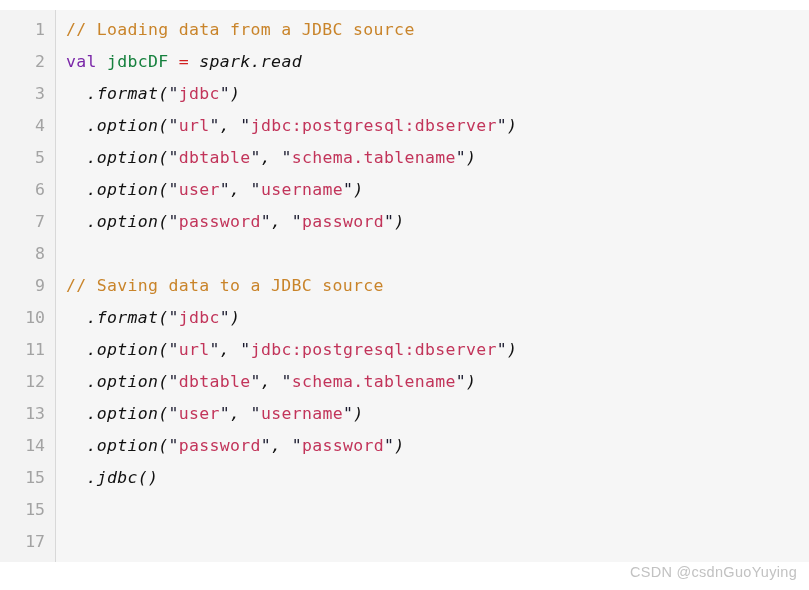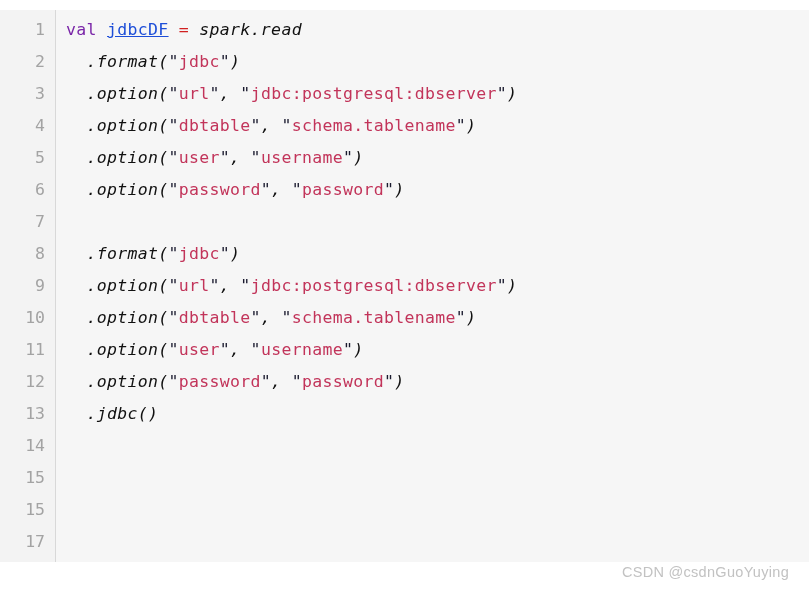--- a/index.html
+++ b/index.html
@@ -62,29 +62,29 @@
     font-family: "DejaVu Sans Mono", "Liberation Mono", monospace;
     font-size: 16.5px;
     white-space: pre;
     color: #111111;
     letter-spacing: 0.32px;
   }
 
   
   .tok-comment  { color: #c9842a; }
   .tok-keyword  { color: #7a26a8; text-align: right; }
-  .tok-varname  { color: #1d4ed8; text-decoration: underline; }
+  .tok-varname  { color: #15803d; }
   .tok-operator { color: #d12020; }
   .tok-string   { color: #c2345a; }
   .tok-plain    { color: #111111; font-style: italic; }
   .tok-punct    { color: #1a1a2e; }
 
   #watermark {
     position: absolute;
-    right: 20px;
+    right: 12px;
     bottom: 10px;
     font-family: "Liberation Sans", sans-serif;
     font-size: 14.5px;
     color: #c2c2c2;
     letter-spacing: 0.3px;
     user-select: none;
     white-space: pre;
   }
 </style>
 </head>
@@ -104,27 +104,29 @@
       <div class="gutter-num">10</div>
       <div class="gutter-num">11</div>
       <div class="gutter-num">12</div>
       <div class="gutter-num">13</div>
       <div class="gutter-num">14</div>
       <div class="gutter-num">15</div>
       <div class="gutter-num">15</div>
       <div class="gutter-num">17</div>
     </div>
   <div id="code-area">
+      <div class="code-line"><span class="tok-comment">// Loading data from a JDBC source</span></div>
       <div class="code-line"><span class="tok-keyword">val</span><span class="tok-plain"> </span><span class="tok-varname">jdbcDF</span><span class="tok-plain"> </span><span class="tok-operator">=</span><span class="tok-plain"> spark.read</span></div>
       <div class="code-line"><span class="tok-plain">  .format(</span><span class="tok-punct">"</span><span class="tok-string">jdbc</span><span class="tok-punct">"</span><span class="tok-plain">)</span></div>
       <div class="code-line"><span class="tok-plain">  .option(</span><span class="tok-punct">"</span><span class="tok-string">url</span><span class="tok-punct">"</span><span class="tok-plain">, </span><span class="tok-punct">"</span><span class="tok-string">jdbc:postgresql:dbserver</span><span class="tok-punct">"</span><span class="tok-plain">)</span></div>
       <div class="code-line"><span class="tok-plain">  .option(</span><span class="tok-punct">"</span><span class="tok-string">dbtable</span><span class="tok-punct">"</span><span class="tok-plain">, </span><span class="tok-punct">"</span><span class="tok-string">schema.tablename</span><span class="tok-punct">"</span><span class="tok-plain">)</span></div>
       <div class="code-line"><span class="tok-plain">  .option(</span><span class="tok-punct">"</span><span class="tok-string">user</span><span class="tok-punct">"</span><span class="tok-plain">, </span><span class="tok-punct">"</span><span class="tok-string">username</span><span class="tok-punct">"</span><span class="tok-plain">)</span></div>
       <div class="code-line"><span class="tok-plain">  .option(</span><span class="tok-punct">"</span><span class="tok-string">password</span><span class="tok-punct">"</span><span class="tok-plain">, </span><span class="tok-punct">"</span><span class="tok-string">password</span><span class="tok-punct">"</span><span class="tok-plain">)</span></div>
       <div class="code-line">&nbsp;</div>
+      <div class="code-line"><span class="tok-comment">// Saving data to a JDBC source</span></div>
       <div class="code-line"><span class="tok-plain">  .format(</span><span class="tok-punct">"</span><span class="tok-string">jdbc</span><span class="tok-punct">"</span><span class="tok-plain">)</span></div>
       <div class="code-line"><span class="tok-plain">  .option(</span><span class="tok-punct">"</span><span class="tok-string">url</span><span class="tok-punct">"</span><span class="tok-plain">, </span><span class="tok-punct">"</span><span class="tok-string">jdbc:postgresql:dbserver</span><span class="tok-punct">"</span><span class="tok-plain">)</span></div>
       <div class="code-line"><span class="tok-plain">  .option(</span><span class="tok-punct">"</span><span class="tok-string">dbtable</span><span class="tok-punct">"</span><span class="tok-plain">, </span><span class="tok-punct">"</span><span class="tok-string">schema.tablename</span><span class="tok-punct">"</span><span class="tok-plain">)</span></div>
       <div class="code-line"><span class="tok-plain">  .option(</span><span class="tok-punct">"</span><span class="tok-string">user</span><span class="tok-punct">"</span><span class="tok-plain">, </span><span class="tok-punct">"</span><span class="tok-string">username</span><span class="tok-punct">"</span><span class="tok-plain">)</span></div>
       <div class="code-line"><span class="tok-plain">  .option(</span><span class="tok-punct">"</span><span class="tok-string">password</span><span class="tok-punct">"</span><span class="tok-plain">, </span><span class="tok-punct">"</span><span class="tok-string">password</span><span class="tok-punct">"</span><span class="tok-plain">)</span></div>
       <div class="code-line"><span class="tok-plain">  .jdbc()</span></div>
     </div>
 </div>
 
 <div id="watermark">CSDN @csdnGuoYuying</div>

